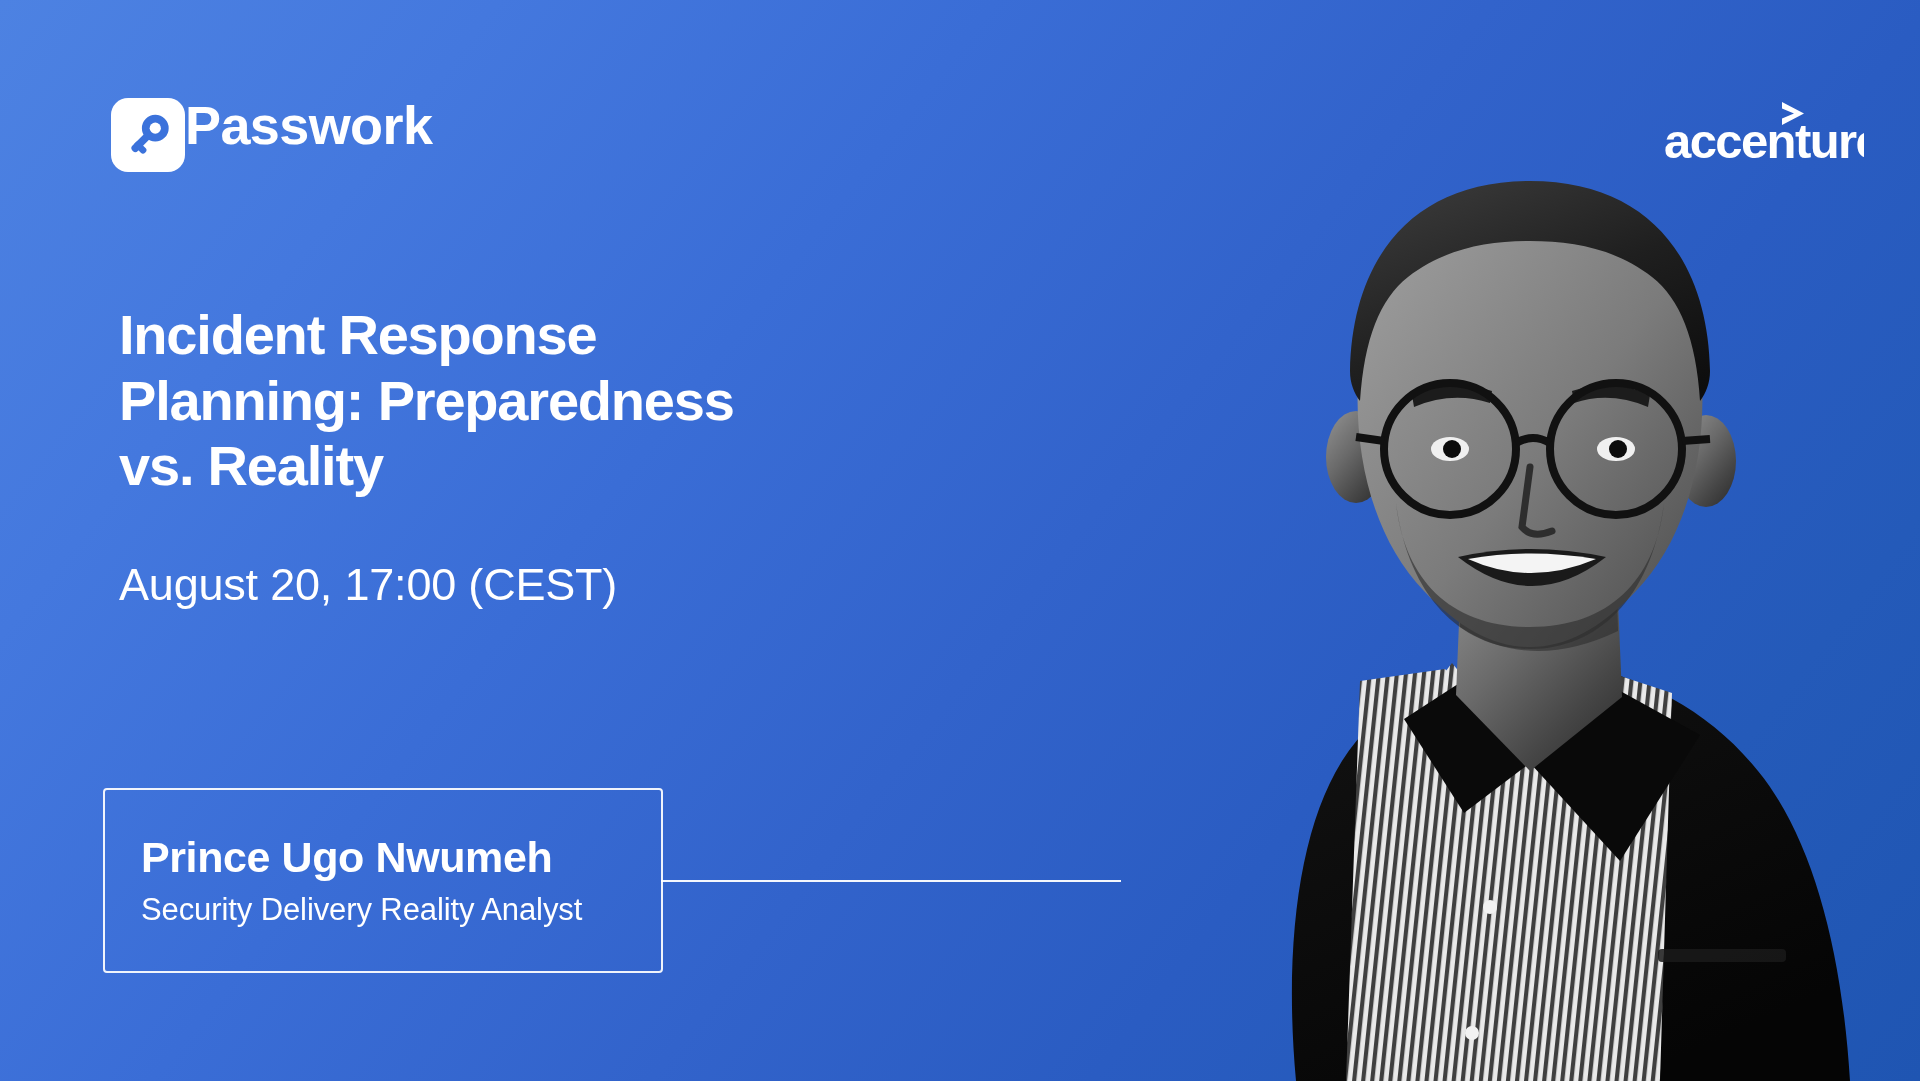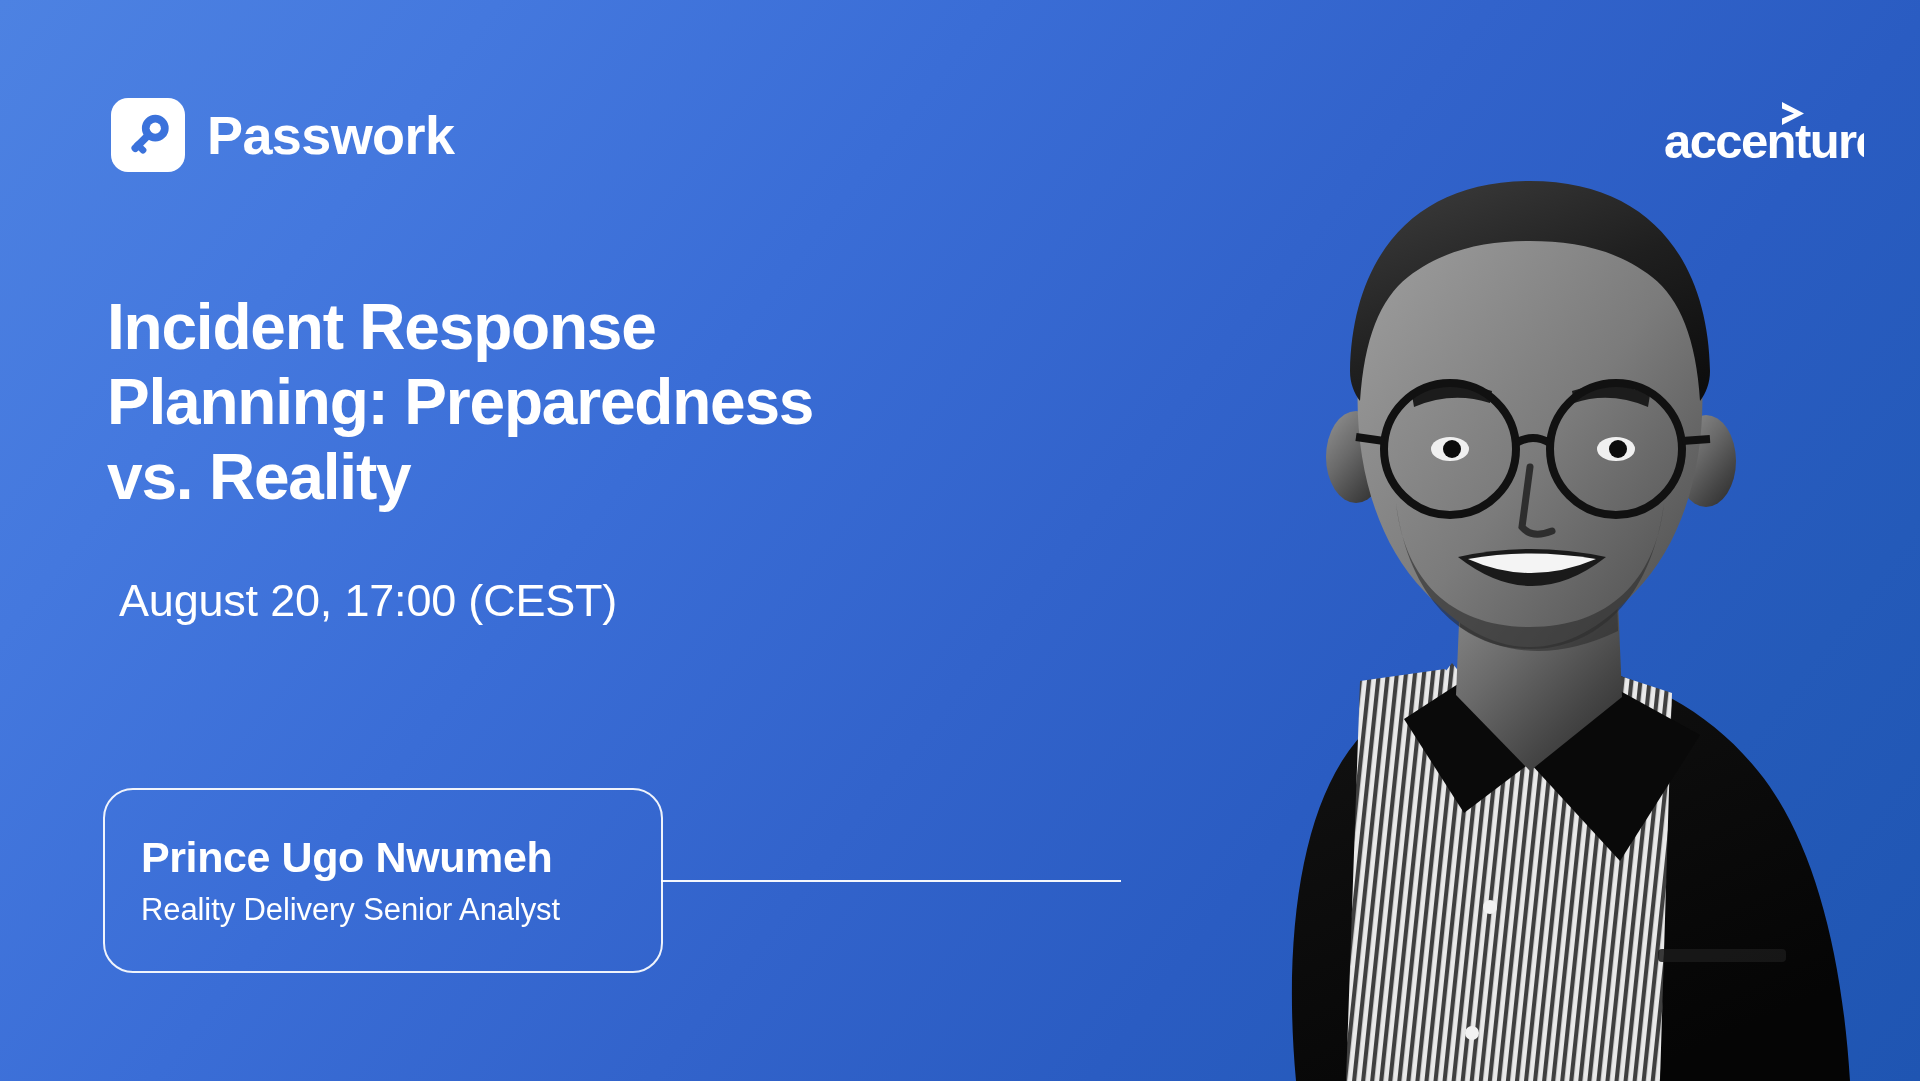--- a/index.html
+++ b/index.html
@@ -28,22 +28,20 @@
   .brand-row {
     position: absolute;
     left: 0; right: 0; top: 0;
     height: 230px;
   }
   .passwork-logo {
     position: absolute;
     left: 103px;
     top: 98px;
     display: flex;
-    align-items: center;
-    gap: 22px;
     padding-left: 8px;
   }
   .pw-mark {
     width: 74px;
     height: 74px;
     border-radius: 17px;
     background: #ffffff;
     display: flex;
     align-items: center;
     justify-content: center;
@@ -81,46 +79,46 @@
 
   
   .copy {
     position: absolute;
     left: 103px;
     top: 286px;
     width: 1010px;
   }
   .headline {
     color: #ffffff;
-    font-size: 64px;
+    font-size: 56px;
     font-weight: 700;
     line-height: 1.17;
     letter-spacing: -1.2px;
-    margin: 4px;
+    margin: 16px;
     white-space: pre-line;
   }
   .event-date {
     color: #ffffff;
     font-size: 45px;
     font-weight: 300;
     letter-spacing: -0.2px;
     margin: 16px;
     padding-top: 44px;
     white-space: nowrap;
   }
 
   
   .speaker-card {
     position: absolute;
     left: 103px;
     top: 788px;
     width: 560px;
     height: 185px;
     border: 2px solid rgba(255,255,255,0.92);
-    border-radius: 30px;
+    border-radius: 4px;
     box-sizing: border-box;
     display: flex;
     flex-direction: column;
     justify-content: center;
     padding-left: 36px;
   }
   .speaker-name {
     color: #ffffff;
     font-size: 43px;
     font-weight: 700;
@@ -292,16 +290,16 @@
     <h1 class="headline">Incident Response
 Planning: Preparedness
 vs. Reality</h1>
     <p class="event-date">August 20, 17:00 (CEST)</p>
   </div>
 
   <div class="speaker-connector"></div>
 
   <div class="speaker-card">
     <div class="speaker-name">Prince Ugo Nwumeh</div>
-    <div class="speaker-role">Reality Delivery Senior Analyst</div>
+    <div class="speaker-role">Security Delivery Reality Analyst</div>
   </div>
 
 </div>
 
 </body></html>

